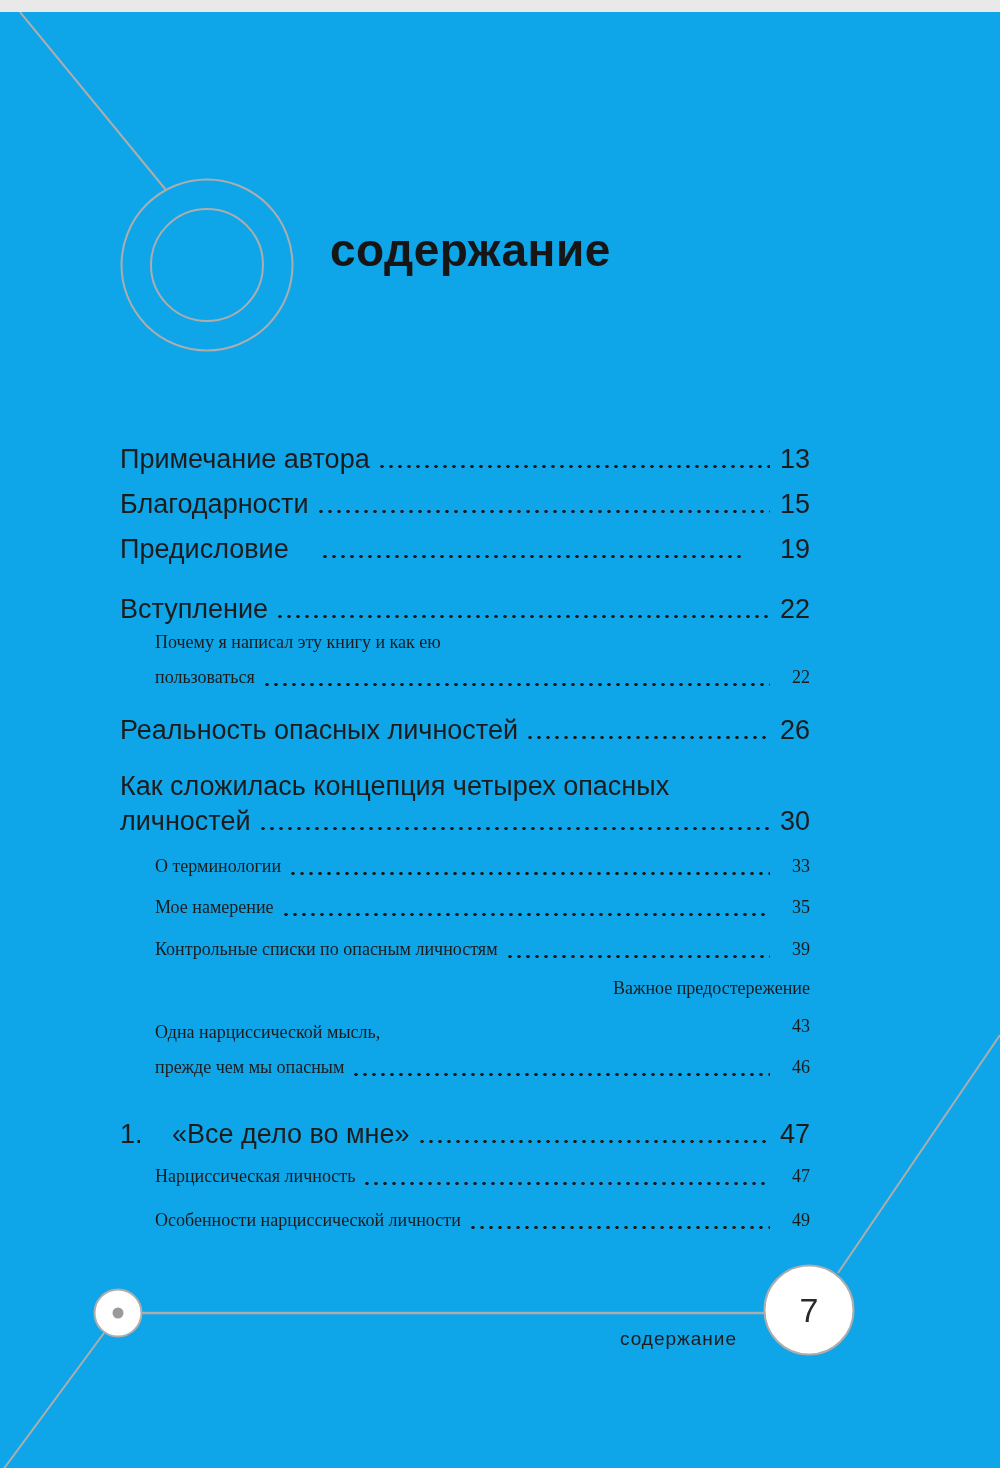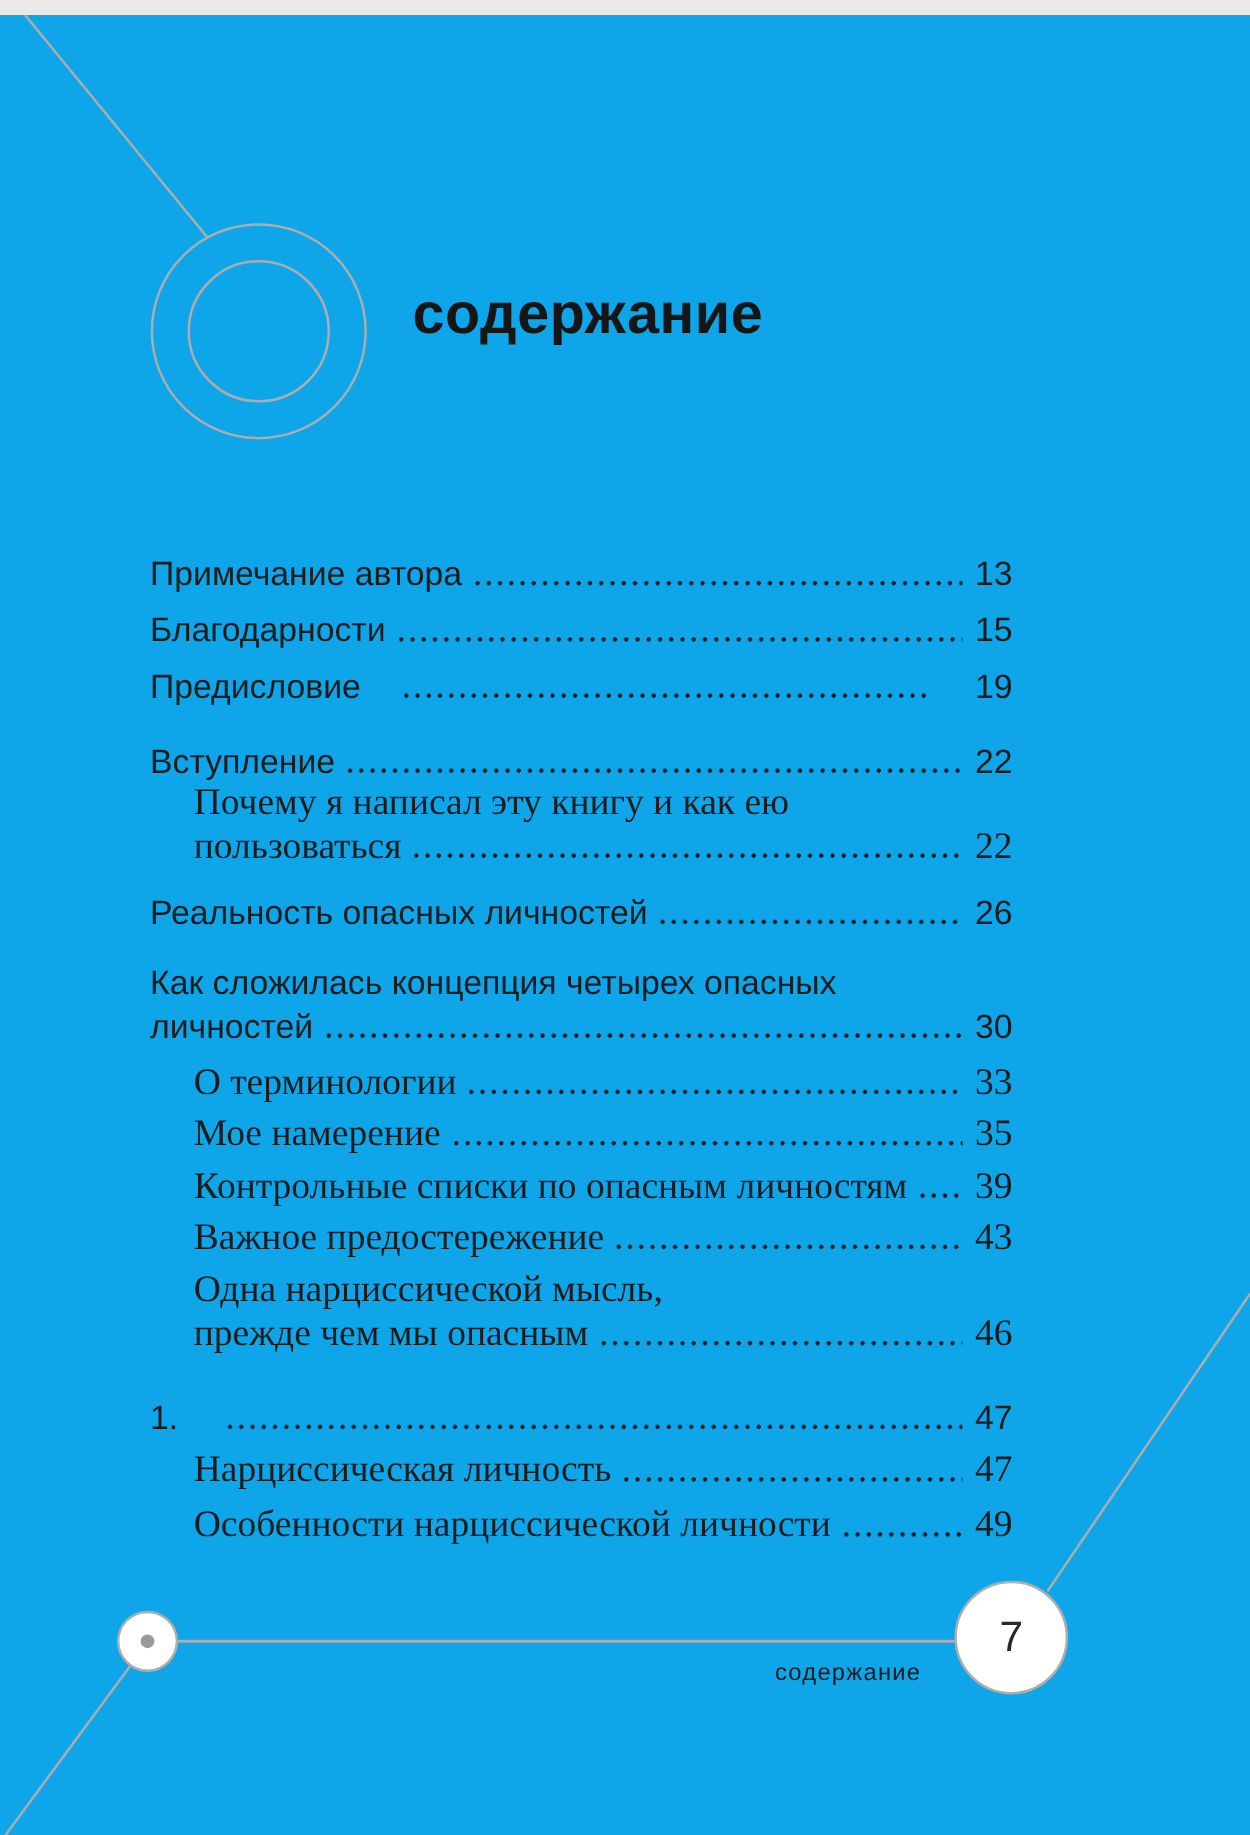--- a/index.html
+++ b/index.html
@@ -21,21 +21,21 @@
     letter-spacing:0.5px;color:#161616;white-space:nowrap;
   }
 
   #toc{position:absolute;left:120px;top:0;width:690px;height:100%;}
   .toc-line{
     position:absolute;left:0;right:0;height:34px;
     display:flex;align-items:flex-end;white-space:nowrap;
   }
   .toc-line .label{line-height:32px;}
   .toc-line.main,.toc-line.chapter{font-size:27px;font-family:"Liberation Sans",sans-serif;}
-  .toc-line.sub{left:35px;font-size:30px;font-family:"Liberation Serif",serif;}
+  .toc-line.sub{left:35px;font-size:18px;font-family:"Liberation Serif",serif;}
   .chapter-no{width:52px;line-height:32px;}
   .leader{
     flex:1 1 auto;align-self:flex-end;
     height:5px;margin:0 8px 6px 10px;
     background-image:radial-gradient(circle at 2px 2.5px,#1c1c1c 1.45px,rgba(0,0,0,0) 1.95px);
     background-size:9px 5px;background-repeat:repeat-x;background-position:0 0;
   }
   .page-no{min-width:32px;text-align:right;line-height:32px;}
 
   .running-title{
@@ -124,35 +124,36 @@
       <div class="toc-line sub" style="top: 877px;">
         <span class="label">Мое намерение</span>
         <span class="leader"></span>
         <span class="page-no">35</span>
       </div>
       <div class="toc-line sub" style="top: 919px;">
         <span class="label">Контрольные списки по опасным личностям</span>
         <span class="leader"></span>
         <span class="page-no">39</span>
       </div>
-      <div class="toc-line sub" style="top: 960px;">
+      <div class="toc-line sub" style="top: 960px; flex-direction: column;">
         <span class="label">Важное предостережение</span>
         <span class="leader"></span>
         <span class="page-no">43</span>
       </div>
       <div class="toc-line sub" style="top: 1002px;">
         <span class="label">Одна нарциссической мысль,</span>
       </div>
       <div class="toc-line sub" style="top: 1037px;">
         <span class="label">прежде чем мы опасным</span>
         <span class="leader"></span>
         <span class="page-no">46</span>
       </div>
       <div class="toc-line chapter" style="top: 1104px;">
         <span class="chapter-no">1.</span>
+        <span class="label">«Все дело во мне»</span>
         <span class="leader"></span>
         <span class="page-no">47</span>
       </div>
       <div class="toc-line sub" style="top: 1146px;">
         <span class="label">Нарциссическая личность</span>
         <span class="leader"></span>
         <span class="page-no">47</span>
       </div>
       <div class="toc-line sub" style="top: 1190px;">
         <span class="label">Особенности нарциссической личности</span>

